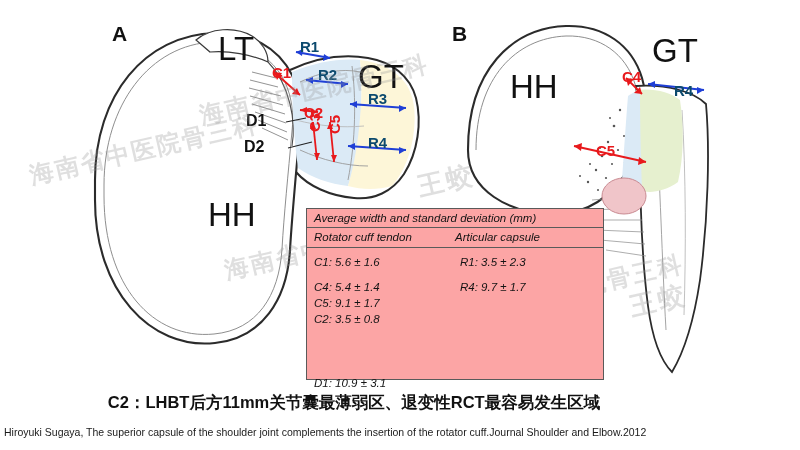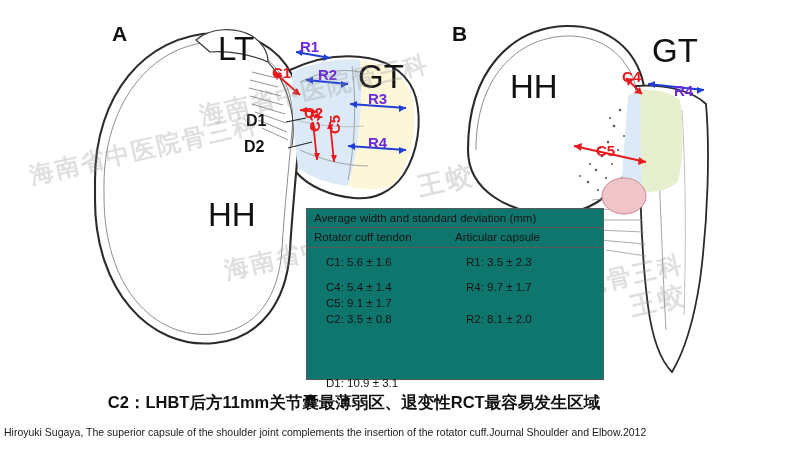--- a/index.html
+++ b/index.html
@@ -44,56 +44,57 @@
     color: #111;
   }
   .c-label {
     font-size: 15px;
     font-weight: bold;
     color: #e8191c;
   }
   .r-label {
     font-size: 15px;
     font-weight: bold;
-    color: #6d28d9;
+    color: #0c4a6e;
   }
   .d-label {
     font-size: 16px;
     font-weight: bold;
     color: #111;
   }
 
   
   #stats-table {
     position: absolute;
     left: 306px;
     top: 208px;
     width: 298px;
     height: 172px;
-    background: #0f766e;
+    background: #fca5a5;
     border: 1px solid #5a5a5a;
     box-sizing: border-box;
     font-size: 11.5px;
     color: #141414;
+    font-style: italic;
   }
   #stats-table .tbl-title {
     padding: 3px 6px 3px 7px;
     border-bottom: 1px solid #5a5a5a;
     font-size: 11.5px;
   }
   #stats-table .tbl-head {
     display: flex;
     padding: 3px 7px 4px 7px;
     border-bottom: 1px solid #5a5a5a;
   }
   #stats-table .tbl-head .col {
     flex: 1;
   }
   #stats-table .tbl-body {
-    padding: 6px 7px 0 19px;
+    padding: 6px 7px 0 7px;
   }
   #stats-table .grp {
     margin-bottom: 9px;
   }
   #stats-table .row {
     display: flex;
     line-height: 16px;
   }
   #stats-table .row .col {
     flex: 1;
@@ -337,21 +338,20 @@
         <div class="row">
           <div class="col">C4: 5.4 ± 1.4</div>
           <div class="col right">R4: 9.7 ± 1.7</div>
         </div>
         <div class="row">
           <div class="col">C5: 9.1 ± 1.7</div>
           <div class="col right"></div>
         </div>
         <div class="row">
           <div class="col">C2: 3.5 ± 0.8</div>
-          <div class="col right">R2: 8.1 ± 2.0</div>
         </div>
       </div>
       <div class="dline">D1: 10.9 ± 3.1</div>
     </div>
   </div>
 
 </div>
 
 <div id="caption">C2：LHBT后方11mm关节囊最薄弱区、退变性RCT最容易发生区域</div>
 <div id="citation">Hiroyuki Sugaya, The superior capsule of the shoulder joint complements the insertion of the rotator cuff.Journal Shoulder and Elbow.2012</div>

